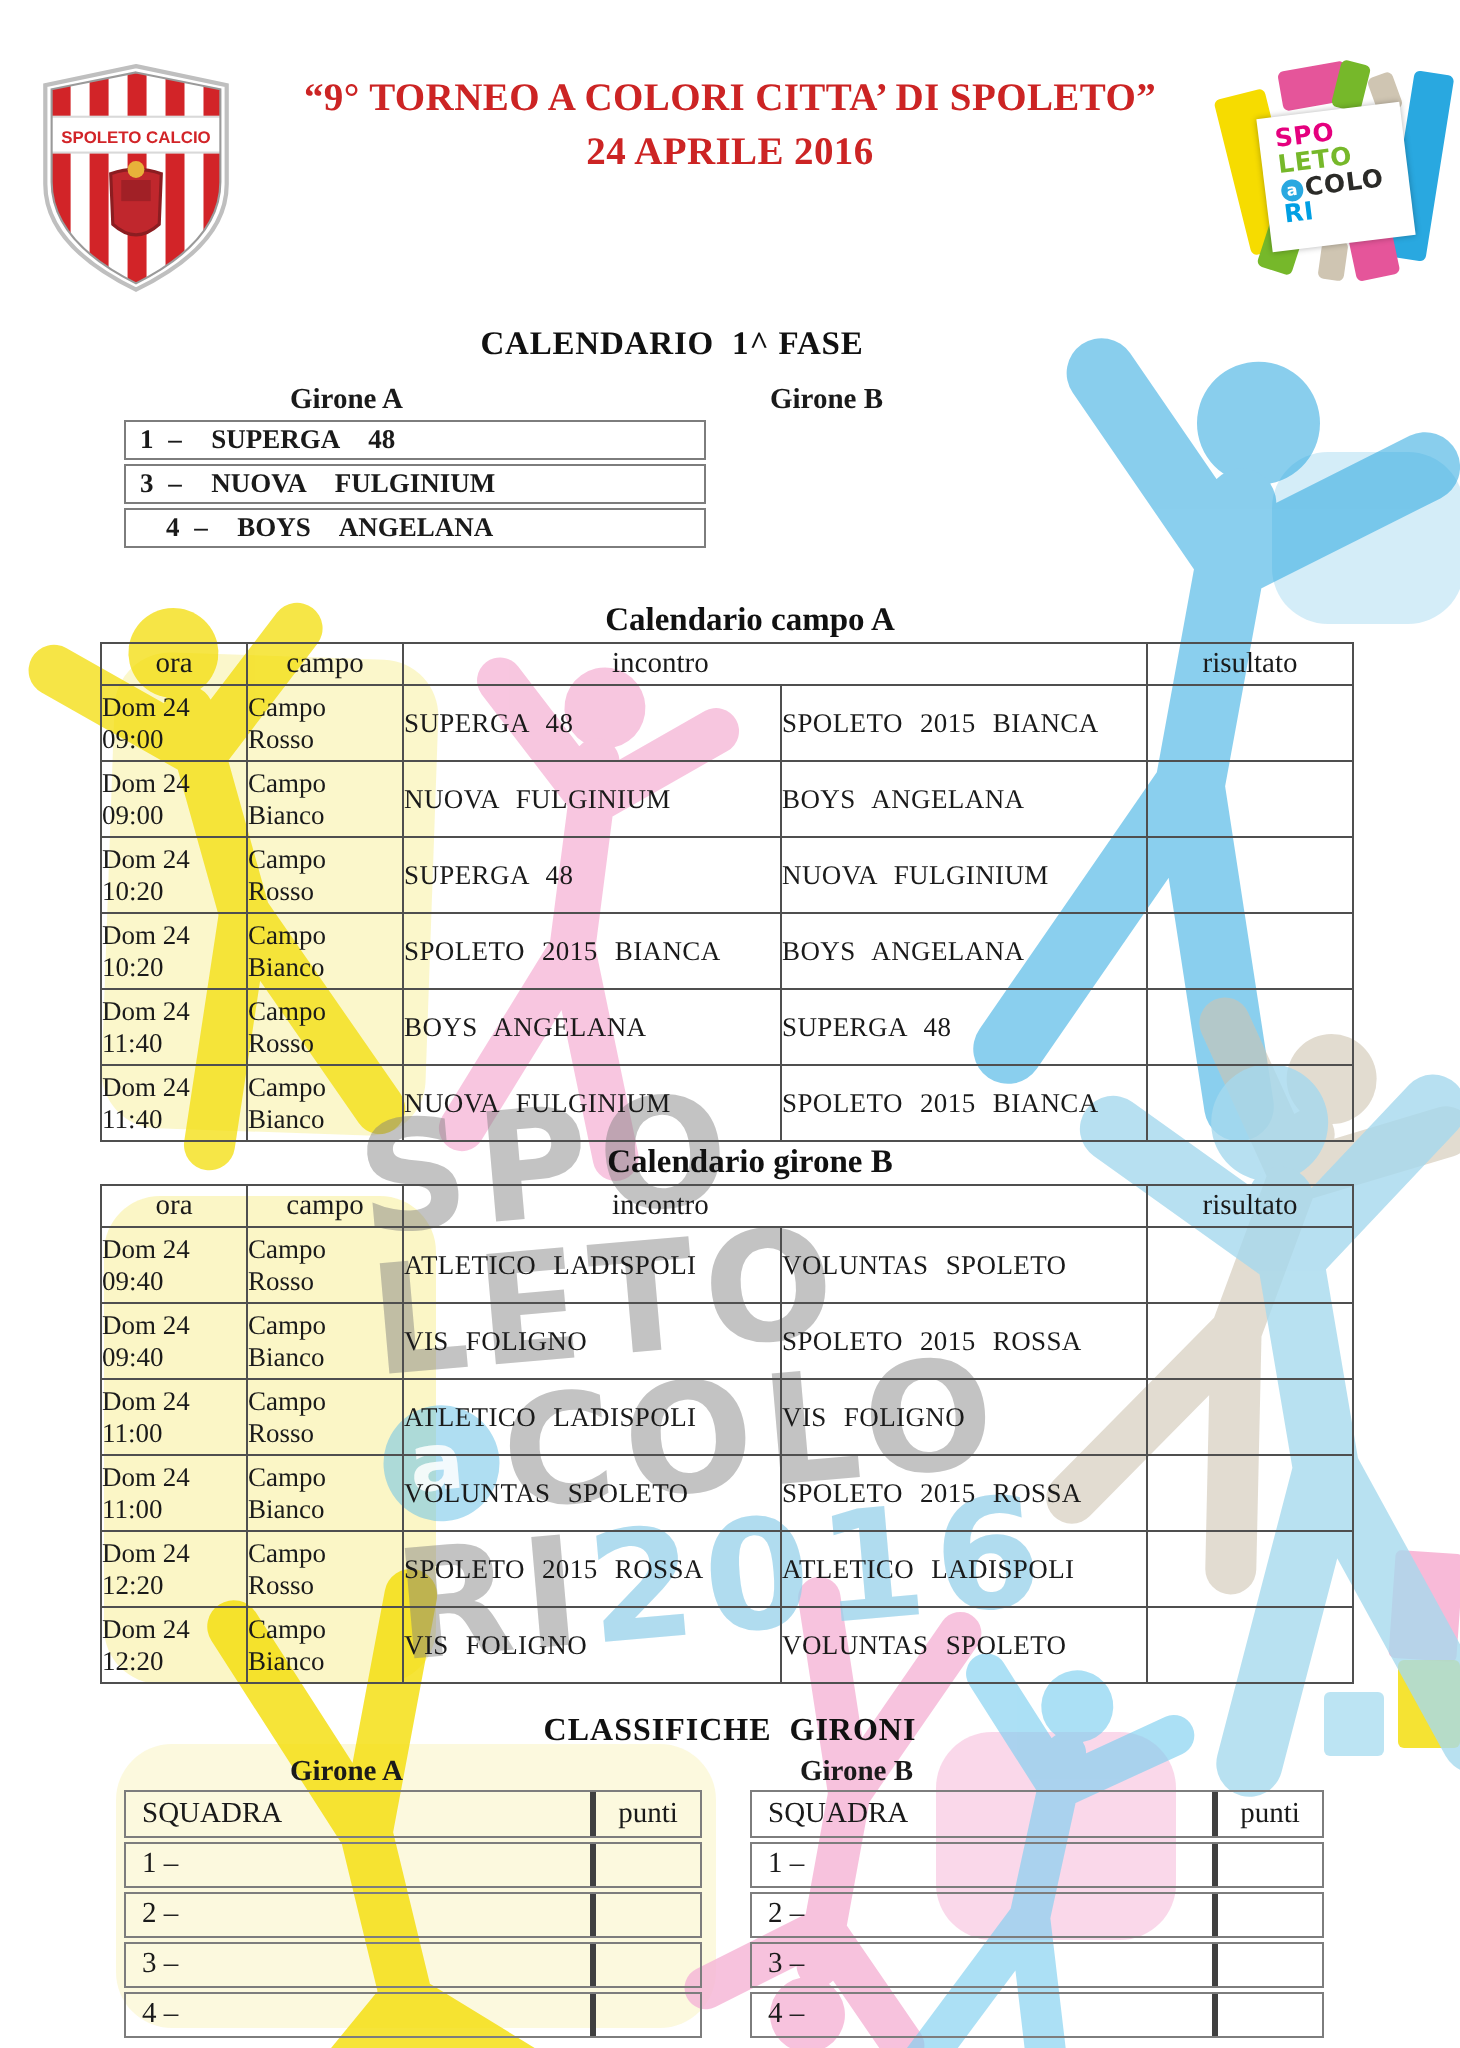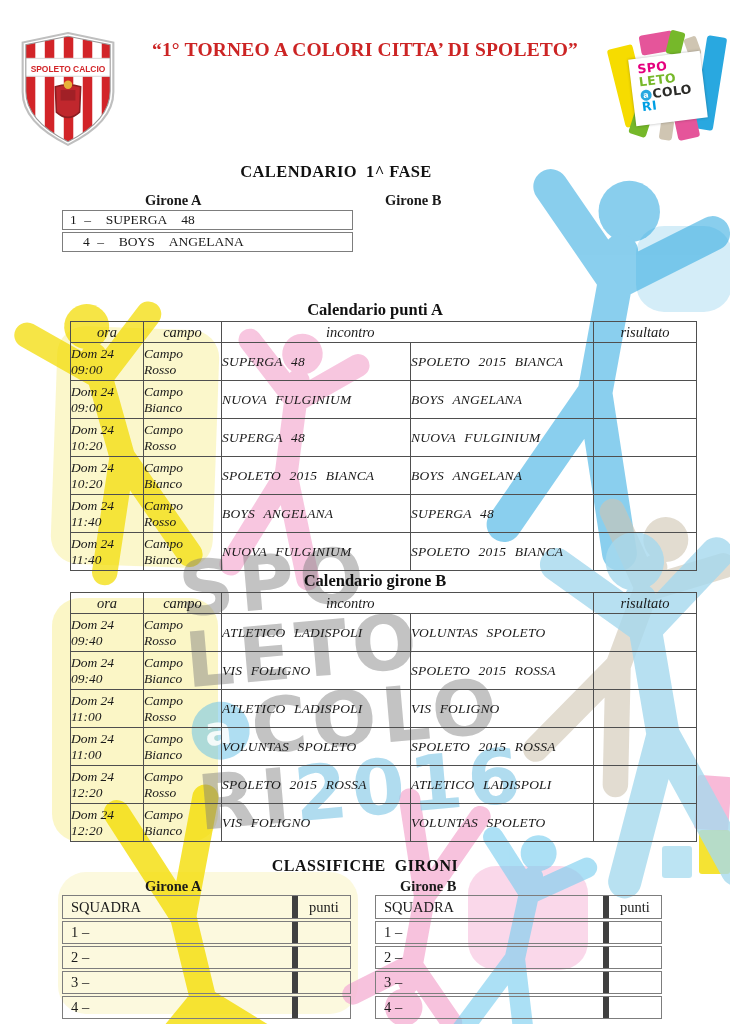--- a/index.html
+++ b/index.html
@@ -35,35 +35,35 @@
   .sec-title{position:absolute;font-weight:bold;text-align:center;color:#111;}
   .fase-title{left:0;width:672px;top:162px;font-size:16.5px;letter-spacing:.4px;}
   .girone-label{position:absolute;font-weight:bold;font-size:14.5px;}
   
   .gbox{position:absolute;}
   .gbox-row{height:16px;line-height:16px;border:1px solid #7d7d7d;margin-bottom:2px;
             padding:1px 0 1px 7px;font-size:13.5px;word-spacing:4px;background:transparent;}
   
   .cal-title-a{left:62px;width:626px;top:300px;font-size:16.5px;}
   .cal-title-b{left:62px;width:626px;top:571px;font-size:16.5px;}
-  .cal-table{position:absolute;left:70px;border-collapse:collapse;width:626px;table-layout:fixed;font-style:italic;}
+  .cal-table{position:absolute;left:50px;border-collapse:collapse;width:626px;table-layout:fixed;}
   .cal-a{top:321px;} .cal-b{top:592px;}
   .cal-table td{border:1px solid #4f4f4f;overflow:hidden;padding:0;background:transparent;}
   .hrow td{height:20px;font-size:14.5px;text-align:center;}
   .hrow .h-inc{text-align:left;padding-left:104px;}
   .drow td{height:37px;}
   .c-ora,.c-campo{text-align:left;font-size:13.5px;line-height:16px;}
   .c-team{font-size:13.5px;padding-left:9px;word-spacing:5px;letter-spacing:.2px;}
   
   .clf-title{left:0;width:730px;top:857px;font-size:16px;letter-spacing:.5px;}
   .cls{position:absolute;}
   .cls-row{display:flex;border:1px solid #7d7d7d;margin-bottom:2px;height:21px;line-height:21px;}
   .cls-row.head{height:22px;line-height:22px;}
   .cls-row .sq{flex:1;padding-left:8px;font-size:14.5px;}
-  .cls-row .pt{width:52px;border-left:6px solid #404040;text-align:center;font-size:14.5px;}
+  .cls-row .pt{width:52px;border-left:3px solid #404040;text-align:center;font-size:14.5px;}
 </style>
 </head>
 <body>
 
 <div class="page">
 
   <div class="wm">
 
     <div class="blob" style="left:54px;top:328px;width:162px;height:238px;background:rgba(248,240,160,.55);transform:rotate(2deg);"></div>
     <div class="blob" style="left:52px;top:598px;width:166px;height:244px;background:rgba(248,240,160,.6);"></div>
@@ -135,21 +135,22 @@
         <rect x="8" y="25" width="84" height="17" fill="#ffffff" stroke="#d9d9d9" stroke-width="1"></rect>
         <path d="M38 52 Q50 48 62 52 L61 76 Q50 86 39 76 Z" fill="#c0272d" stroke="#8c1d21" stroke-width="1.5"></path>
         <rect x="43" y="55" width="14" height="10" fill="#8c1d21" opacity=".6"></rect>
         <circle cx="50" cy="50" r="4" fill="#e8b23a"></circle>
       </g>
       <path d="M50 4 L90 12 V56 Q90 84 50 104 Q10 84 10 56 V12 Z" fill="none" stroke="#9a9a9a" stroke-width="1"></path>
       <text x="50" y="37.5" text-anchor="middle" font-family="Liberation Sans, sans-serif" font-size="8" font-weight="bold" fill="#d22428">SPOLETO CALCIO</text>
     </svg>
 
     <div class="main-title">
-      <div>“1° TORNEO A COLORI CITTA’ DI SPOLETO”</div>
+      <div>“9° TORNEO A COLORI CITTA’ DI SPOLETO”</div>
+      <div>24 APRILE 2016</div>
     </div>
 
     <div class="logo">
       <div class="spl" style="left:8px;top:18px;width:26px;height:80px;background:#f6dc00;transform:rotate(-14deg);"></div>
       <div class="spl" style="right:6px;top:8px;width:20px;height:94px;background:#29a8e0;transform:rotate(9deg);"></div>
       <div class="spl" style="left:32px;top:5px;width:34px;height:20px;background:#e5559a;transform:rotate(-10deg);"></div>
       <div class="spl" style="left:60px;top:3px;width:15px;height:24px;background:#76b82a;transform:rotate(14deg);"></div>
       <div class="spl" style="left:78px;top:9px;width:13px;height:19px;background:#cfc5b2;transform:rotate(-20deg);"></div>
       <div class="spl" style="left:24px;bottom:6px;width:18px;height:28px;background:#76b82a;transform:rotate(18deg);"></div>
       <div class="spl" style="right:28px;bottom:3px;width:22px;height:24px;background:#e5559a;transform:rotate(-12deg);"></div>
@@ -160,26 +161,27 @@
         <div class="lg-dark"><span class="lg-a">a</span><span>COLO</span></div>
         <div class="lg-blue">RI</div>
       </div>
     </div>
 
     <div class="sec-title fase-title" style="white-space:pre-wrap;">CALENDARIO  1^ FASE</div>
 
     <div class="girone-label" style="left:145px;top:192px;">Girone A</div>
     <div class="girone-label" style="left:385px;top:192px;">Girone B</div>
 
-    <div class="gbox" style="left:62px;top:210px;width:291px;">
+    <div class="gbox" style="left:62px;top:210px;width:291px;font-weight:bold;">
       <div class="gbox-row" style="white-space:pre-wrap;">1 –  SUPERGA  48</div>
+      <div class="gbox-row" style="white-space:pre-wrap;">3 –  NUOVA  FULGINIUM</div>
       <div class="gbox-row" style="white-space:pre-wrap;padding-left:20px;">4 –  BOYS  ANGELANA</div>
     </div>
 
-    <div class="sec-title cal-title-a">Calendario punti A</div>
+    <div class="sec-title cal-title-a">Calendario campo A</div>
     <table class="cal-table cal-a">
       <colgroup>
           <col style="width:73px">
           <col style="width:78px">
           <col style="width:189px">
           <col style="width:183px">
           <col style="width:103px">
         </colgroup>
       <tbody>
       <tr class="hrow">

